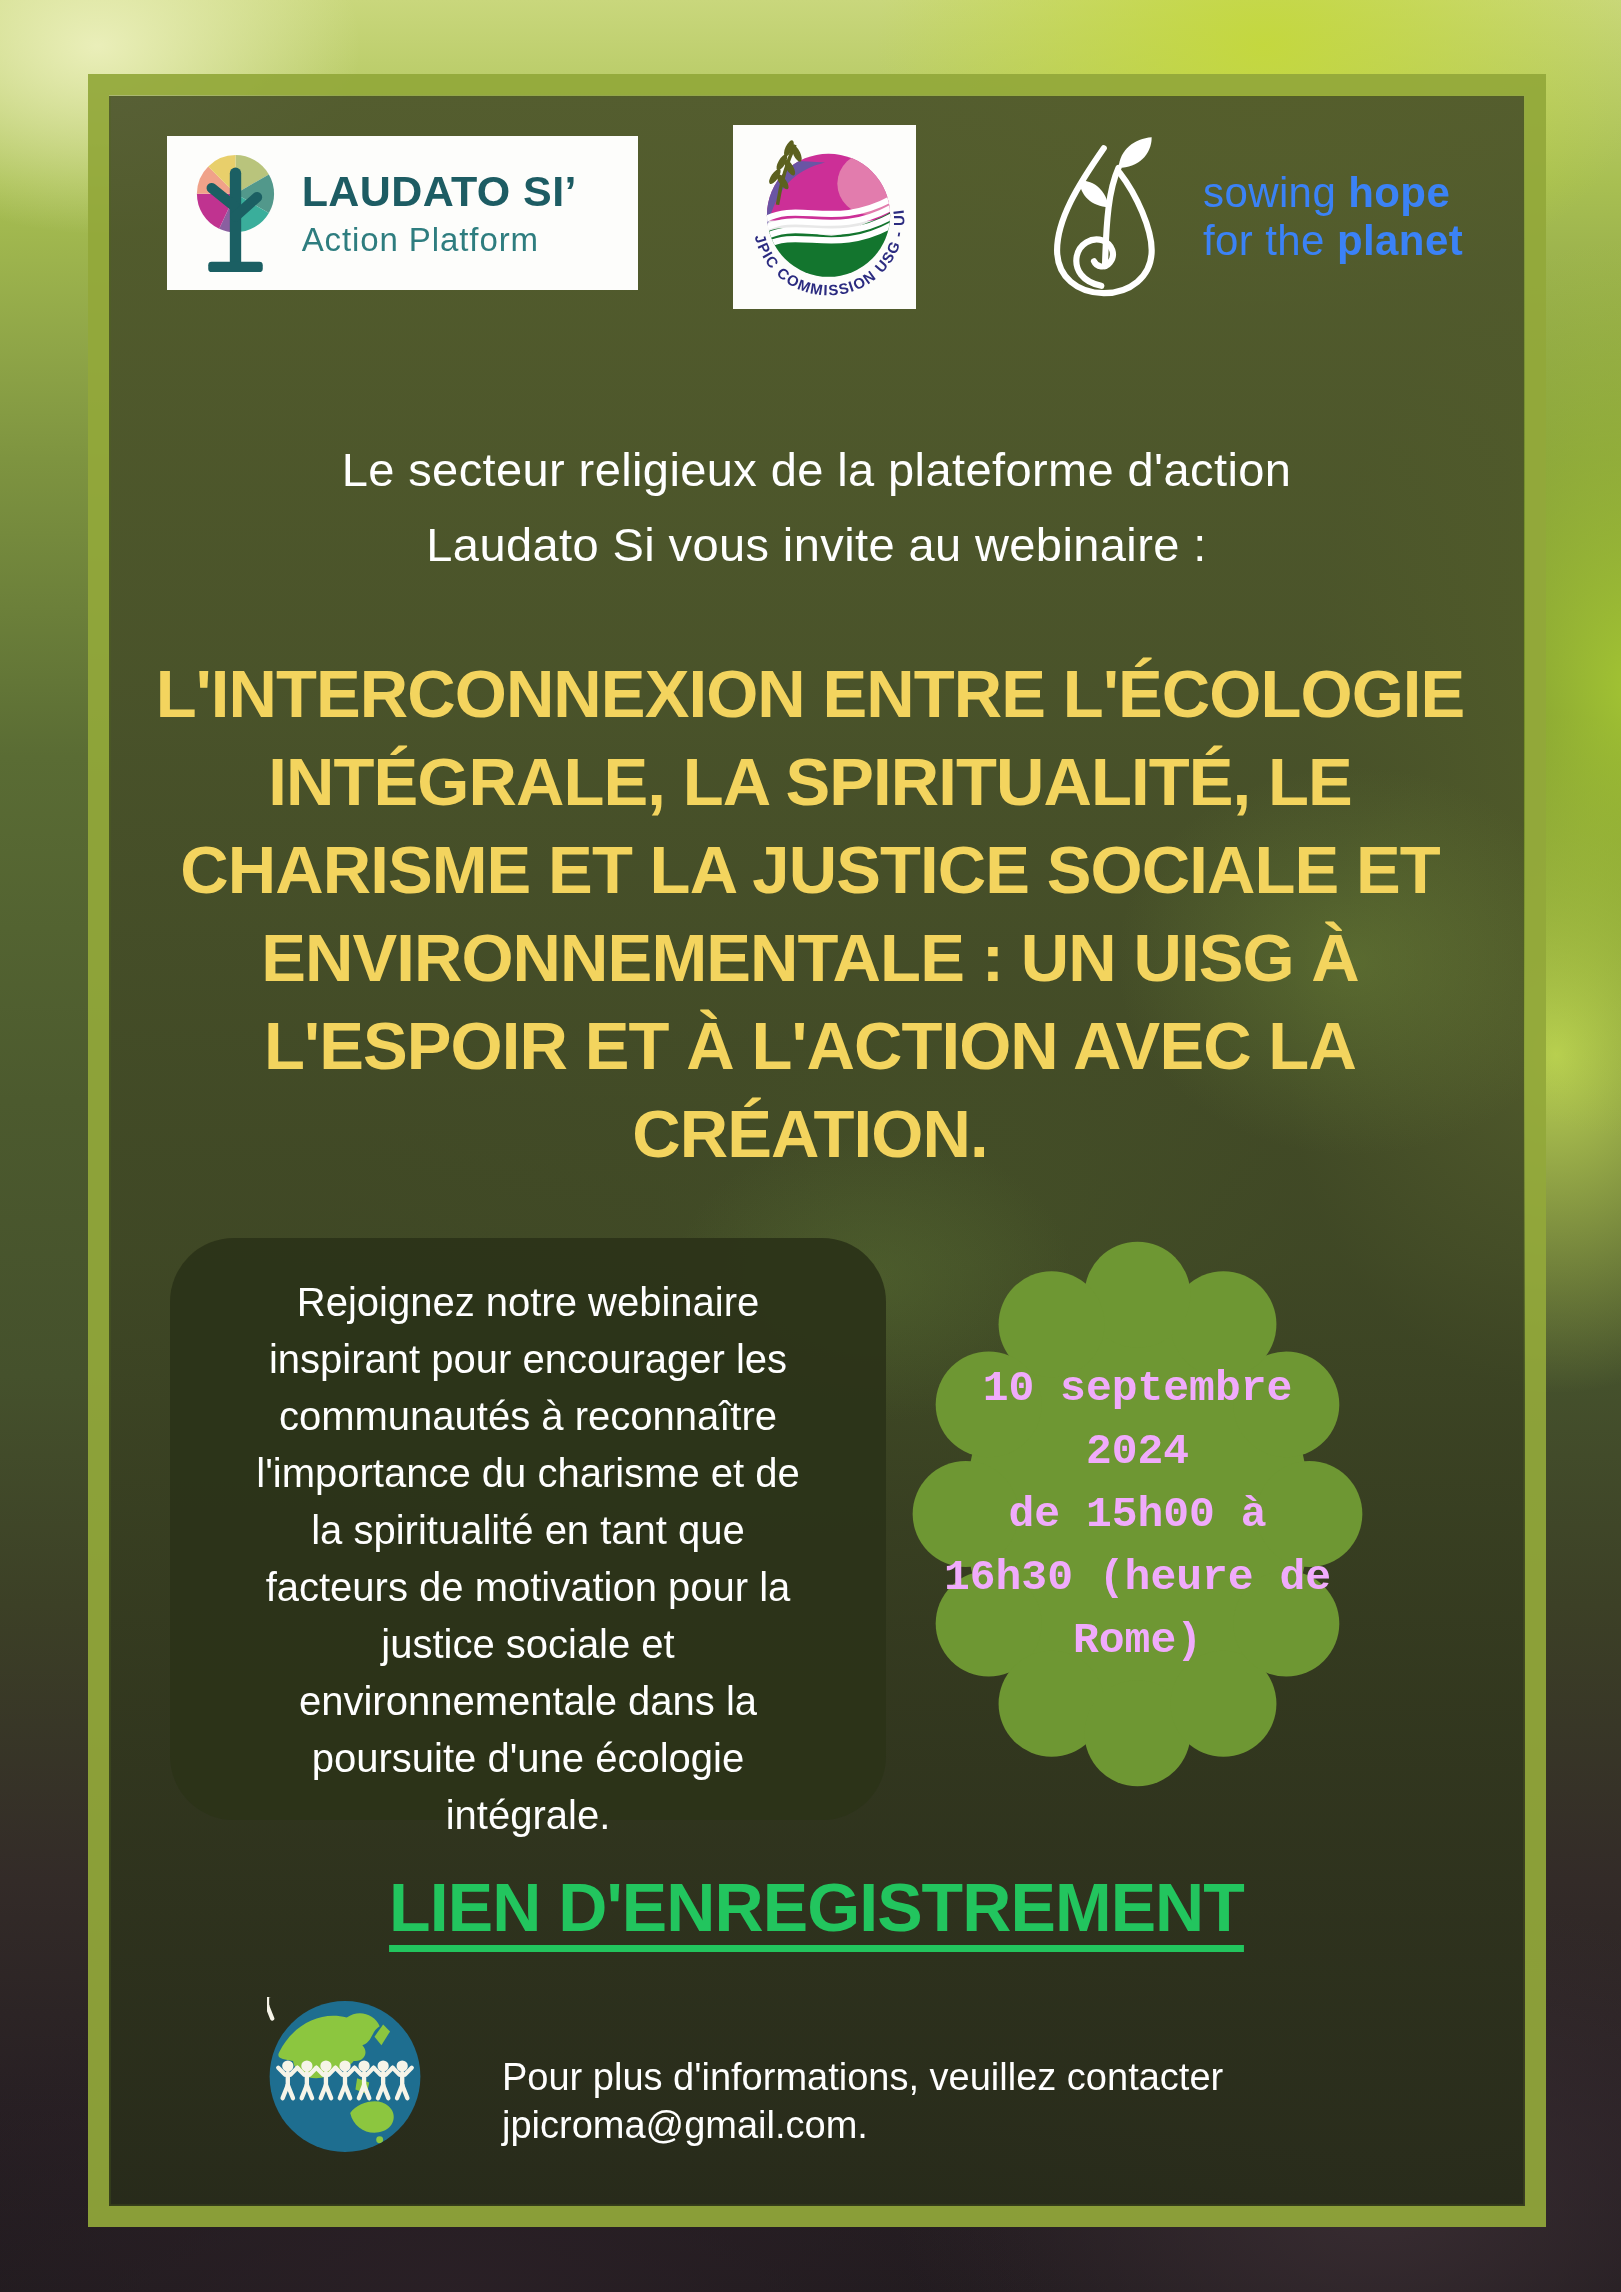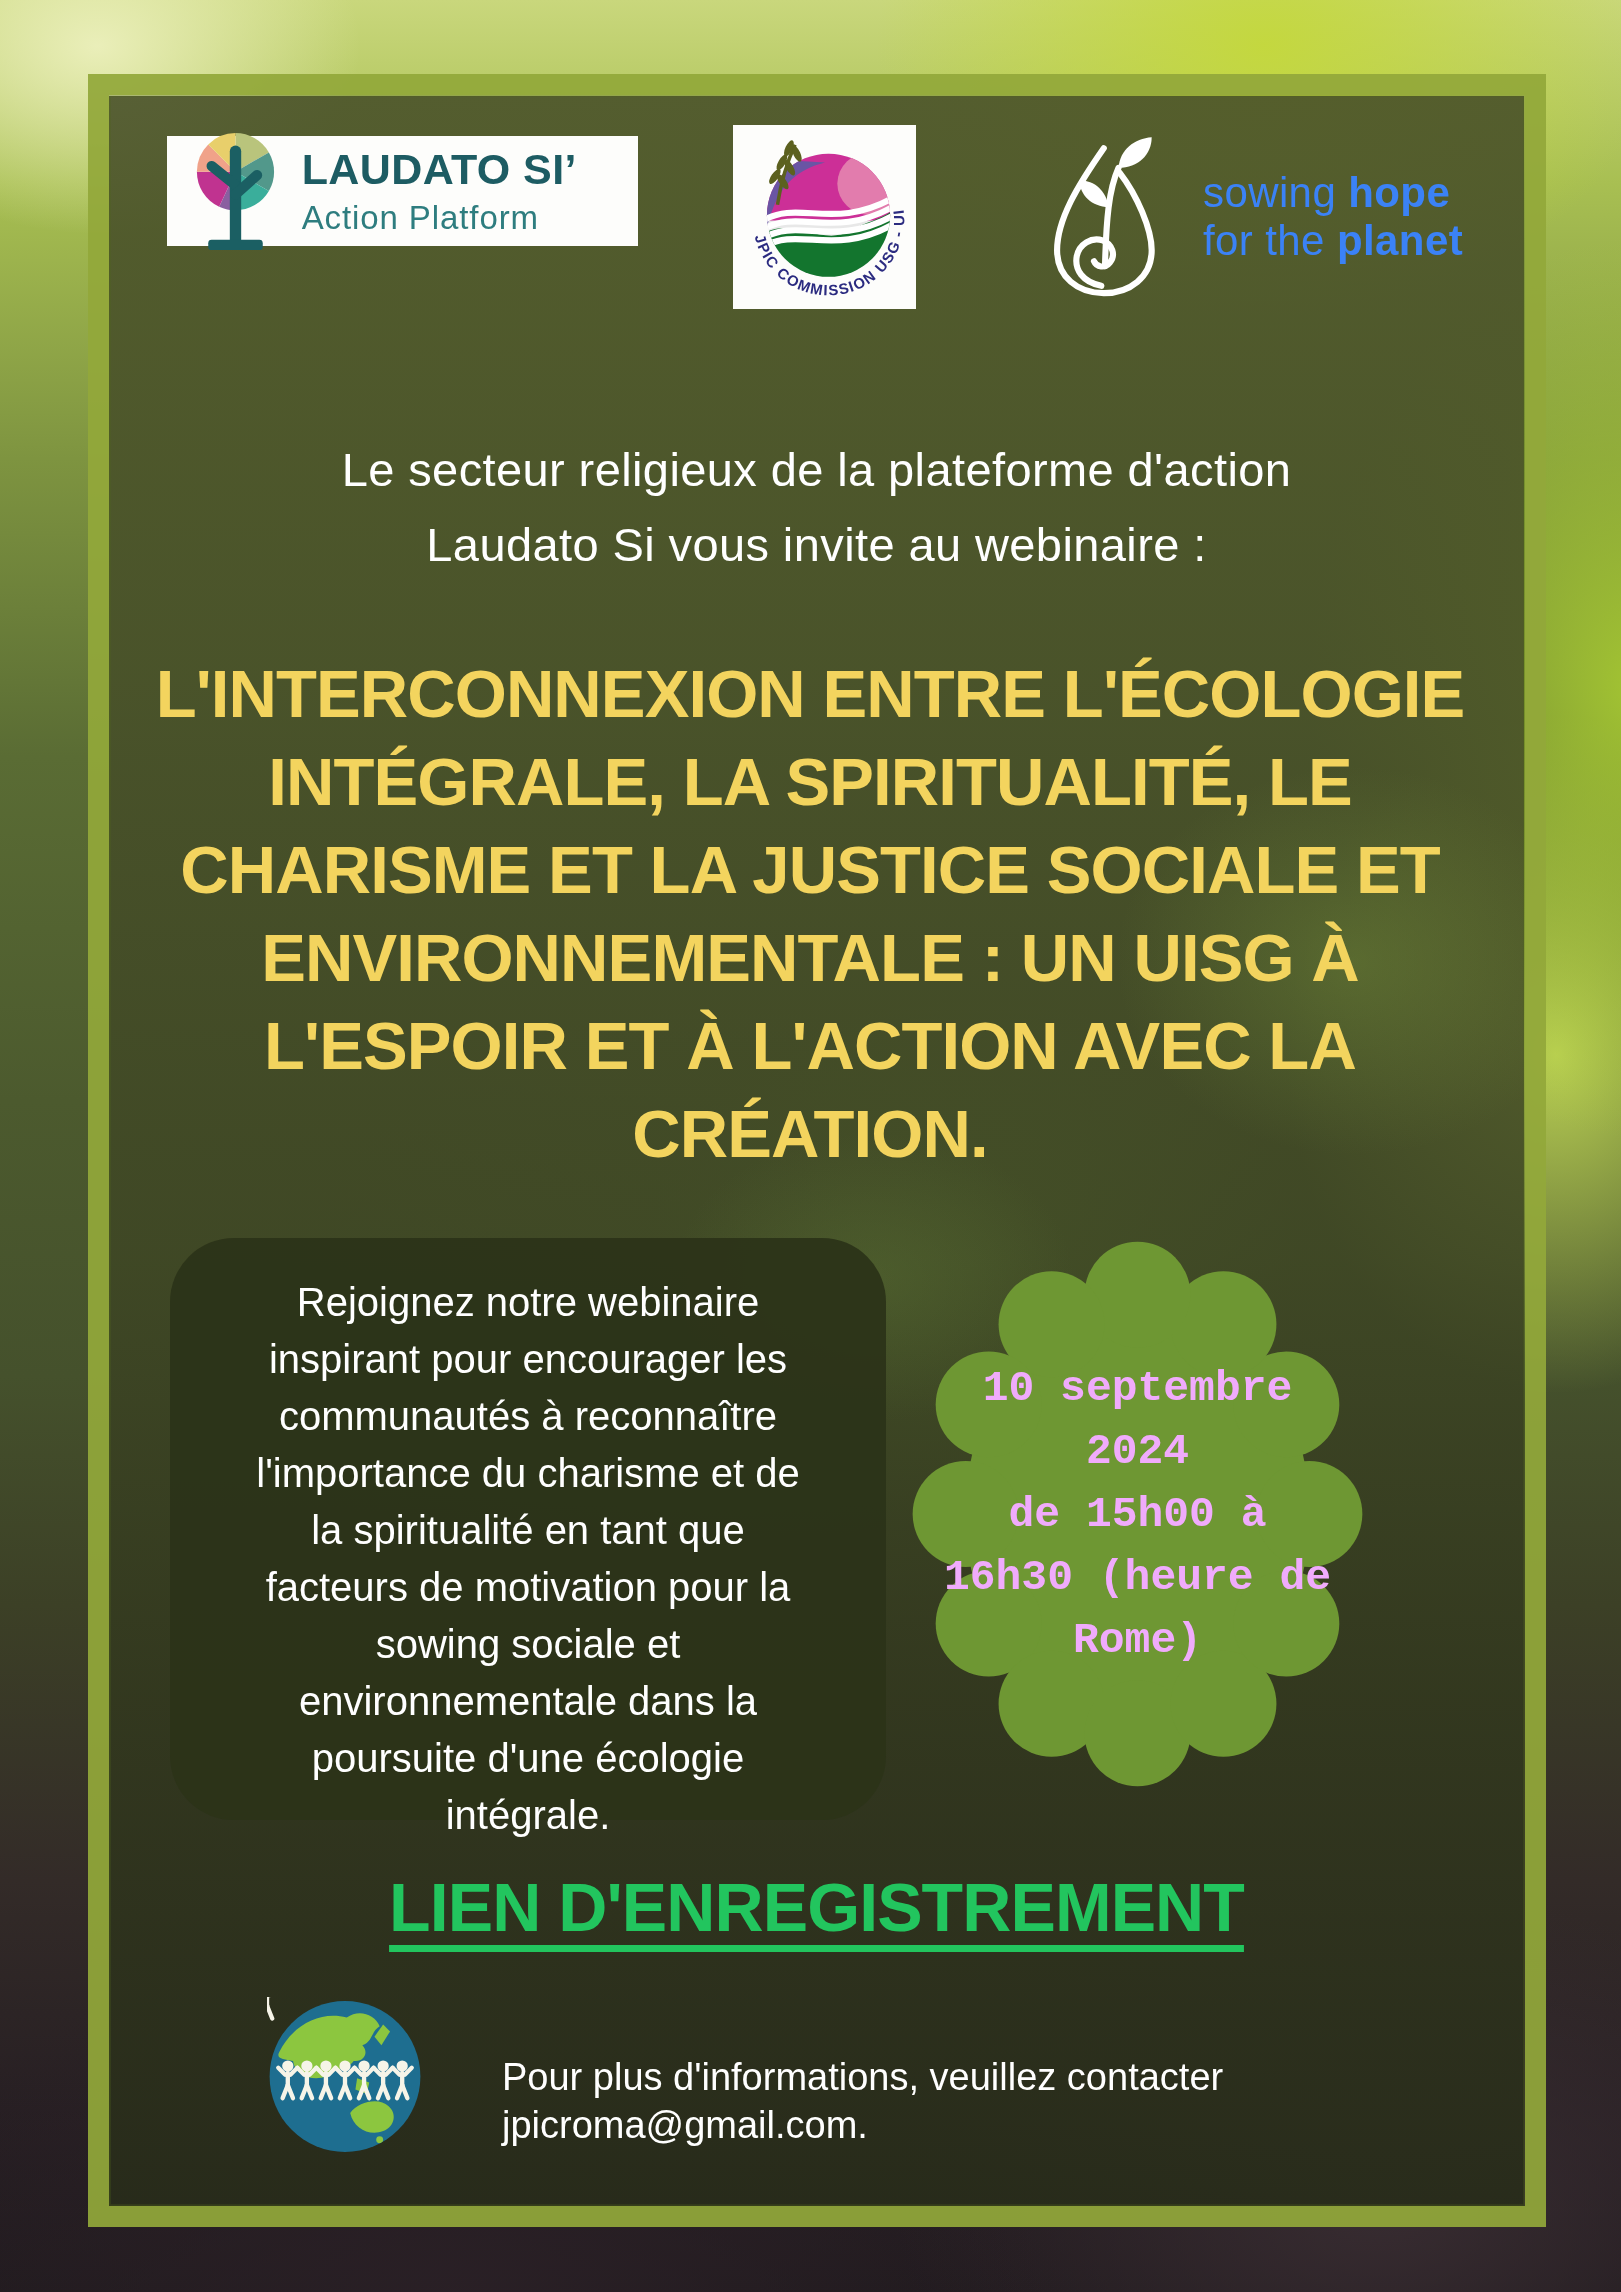--- a/index.html
+++ b/index.html
@@ -34,21 +34,21 @@
   
   .frame{
     position:absolute;left:88px;top:74px;width:1458px;height:2153px;z-index:2;
     box-sizing:border-box;border:21.5px solid rgba(146,168,58,.93);
     box-shadow:inset 0 0 0 1.8px rgba(80,100,30,.35);
   }
   .content{position:absolute;inset:0;z-index:3;}
 
   
   .laudato-box{
-    position:absolute;left:167px;top:136px;width:471px;height:110px;background:#fdfdfb;
+    position:absolute;left:167px;top:136px;width:471px;height:154px;background:#fdfdfb;
     display:flex;align-items:center;padding-left:10.7px;box-sizing:border-box;
   }
   .laudato-text{margin-left:9px;}
   .laudato-title{font-size:43px;font-weight:700;color:#1d5c63;letter-spacing:0.4px;}
   .laudato-sub{font-size:33px;font-weight:400;color:#2e7d7f;letter-spacing:0.9px;margin-top:5.4px;}
   .jpic-box{
     position:absolute;left:733px;top:125px;width:183px;height:184px;background:#fdfdfb;
     display:flex;align-items:center;justify-content:center;
   }
   .sowing-box{
@@ -186,21 +186,21 @@
     <div>CRÉATION.</div>
   </div>
 
   <div class="desc-box">
     <div>Rejoignez notre webinaire</div>
     <div>inspirant pour encourager les</div>
     <div>communautés à reconnaître</div>
     <div>l'importance du charisme et de</div>
     <div>la spiritualité en tant que</div>
     <div>facteurs de motivation pour la</div>
-    <div>sowing sociale et</div>
+    <div>justice sociale et</div>
     <div>environnementale dans la</div>
     <div>poursuite d'une écologie</div>
     <div>intégrale.</div>
   </div>
 
   <div class="badge">
     <svg viewBox="0 0 500 600" preserveAspectRatio="none">
       <g fill="#6e9733">
         <ellipse cx="250" cy="300" rx="188" ry="240"></ellipse>
         <circle cx="438" cy="300" r="58"></circle>

